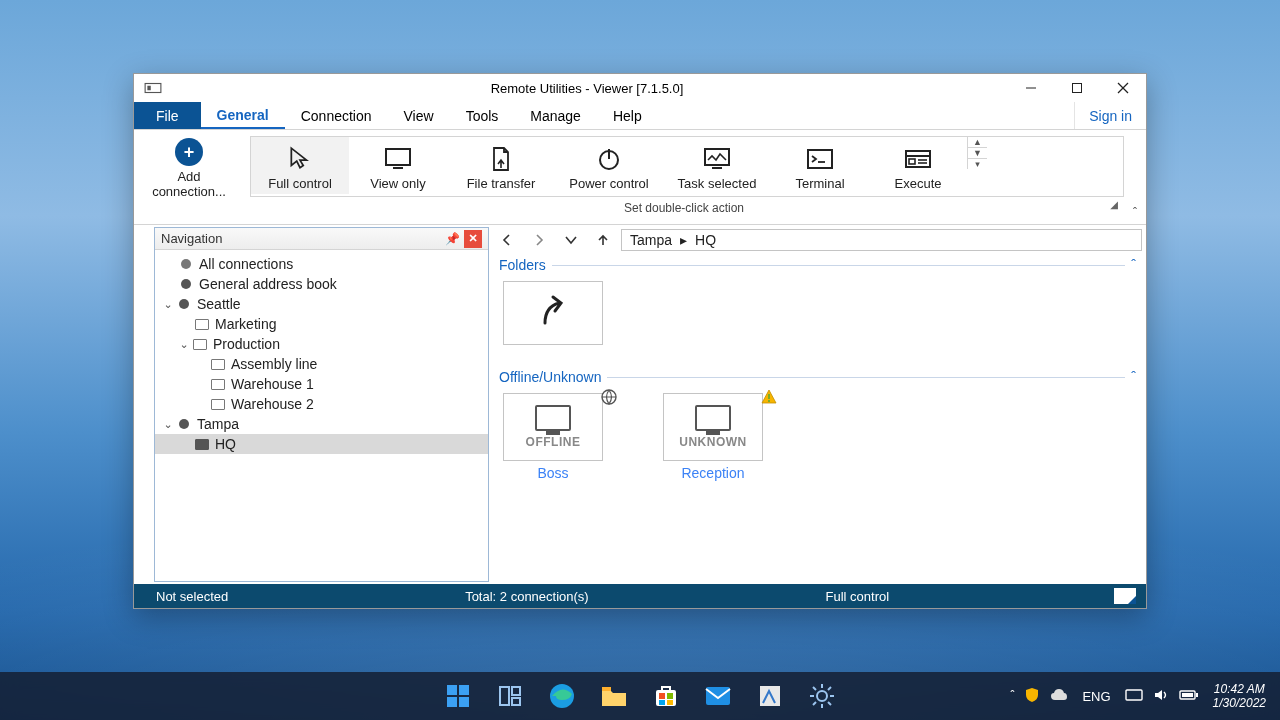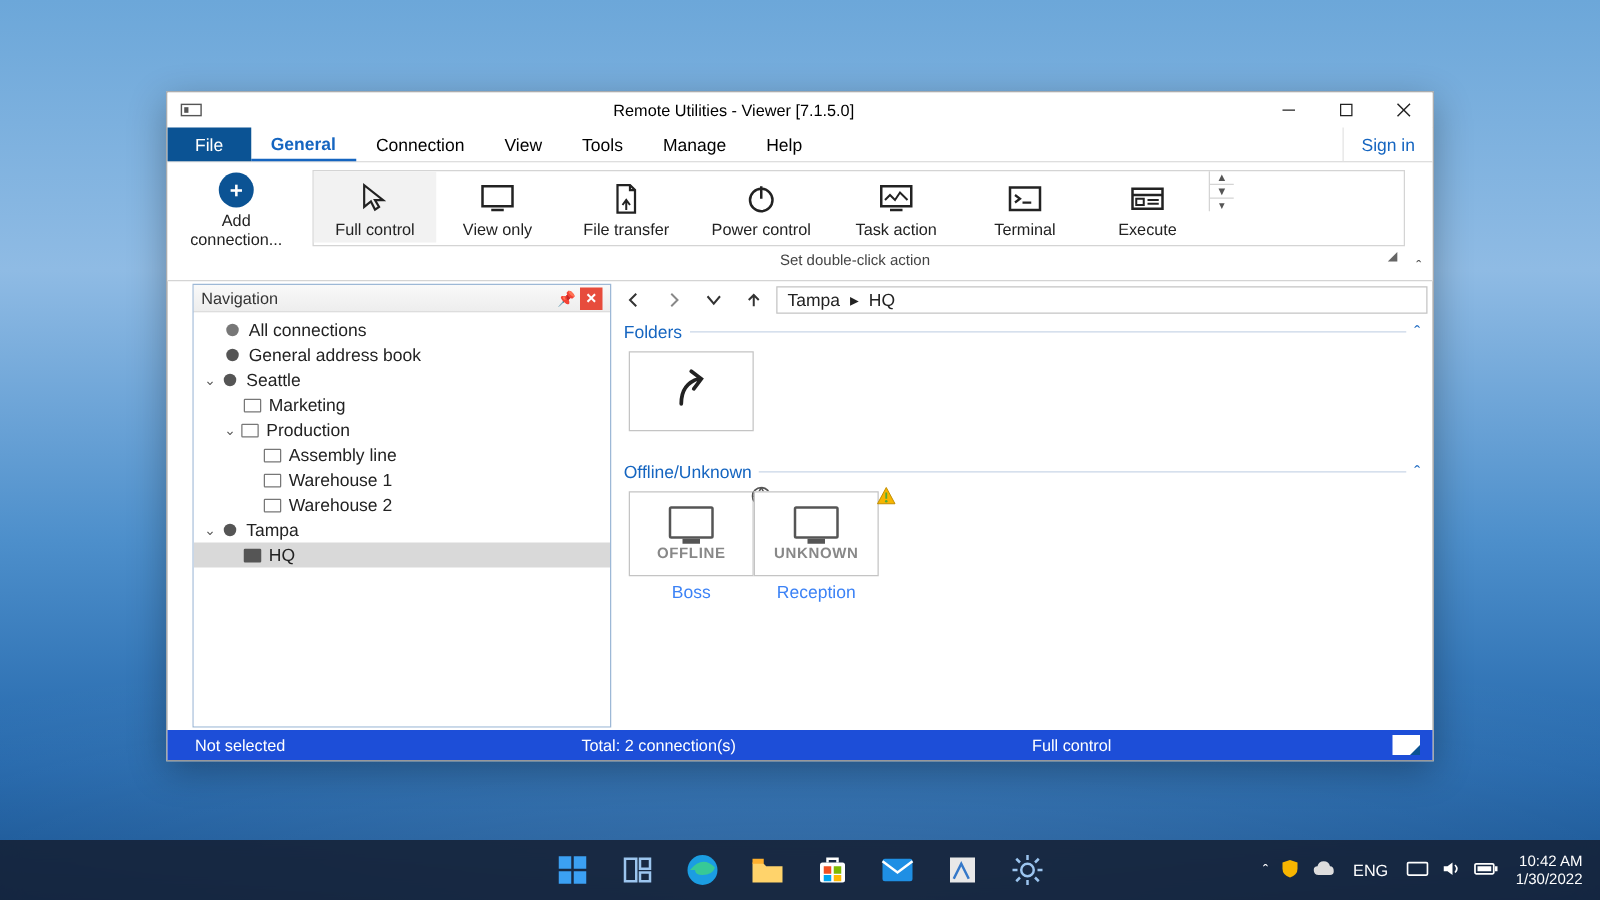--- a/index.html
+++ b/index.html
@@ -66,41 +66,41 @@
 .content-panel { flex:1; display:flex; flex-direction:column; margin:2px 2px 2px 0; min-width:0;}
 .breadcrumb-row { height:26px; display:flex; align-items:center; gap:4px; padding:0 2px; }
 .bc-btn { width:28px; height:22px; display:flex; align-items:center; justify-content:center; color:#444; cursor:pointer; }
 .bc-path { flex:1; height:22px; border:1px solid #c4c4c4; display:flex; align-items:center; padding:0 8px; font-size:14px; color:#222; gap:8px; background:#fff;}
 .bc-search { width:250px; height:22px; border:1px solid #c4c4c4; padding:0 8px; font-size:14px; color:#888; display:flex; align-items:center; background:#fff;}
 .section-header { display:flex; align-items:center; padding:4px 8px; font-size:14px; color:#1565c0; }
 .section-header .line { flex:1; height:1px; background:#c9d6e8; margin:0 6px;}
 .section-header .chev { color:#1565c0; cursor:pointer;}
 .folders-area { padding:4px 12px 20px; display:flex; gap:10px;}
 .folder-tile { width:100px; height:64px; border:1px solid #c4c4c4; display:flex; align-items:center; justify-content:center; cursor:pointer; background:#fff;}
-.conn-area { padding:4px 12px; display:flex; }
+.conn-area { padding:4px 12px; display:flex; gap:60px;}
 .conn-tile { display:flex; flex-direction:column; align-items:center; position:relative; }
 .conn-box { width:100px; height:68px; border:1px solid #c4c4c4; display:flex; flex-direction:column; align-items:center; justify-content:center; background:#fff; gap:4px; cursor:pointer;}
 .conn-status { font-size:12px; font-weight:700; color:#888; letter-spacing:0.5px;}
 .conn-name { font-size:14px; color:#3b82f6; margin-top:4px;}
 .conn-badge { position:absolute; top:-4px; right:-14px; width:16px; height:16px; display:flex; align-items:center; justify-content:center;}
 .monitor-icon { width:36px; height:26px; border:2px solid #555; border-radius:2px; position:relative;}
 .monitor-icon::after { content:''; position:absolute; bottom:-6px; left:50%; transform:translateX(-50%); width:14px; height:4px; background:#555;}
 
-.statusbar { height:24px; background:#1d4ed8; color:#fff; display:flex; align-items:center; font-size:13px; padding:0 10px;}
+.statusbar { height:24px; background:#0c4a6e; color:#fff; display:flex; align-items:center; font-size:13px; padding:0 10px;}
 .statusbar .seg { padding:0 12px; }
 .statusbar .gap { flex:1; }
 .statusbar .note-icon { width:22px; height:16px; background:#fff; margin-left:auto; position:relative;}
 .statusbar .note-icon::after { content:''; position:absolute; right:0; bottom:0; border:4px solid transparent; border-right-color:#0b5394; border-bottom-color:#0b5394;}
 
 .taskbar { position:absolute; left:0; right:0; bottom:0; height:48px; background:rgba(20,30,50,0.85); backdrop-filter:blur(8px); display:flex; align-items:center; }
 .taskbar-center { position:absolute; left:50%; transform:translateX(-50%); display:flex; gap:12px; align-items:center;}
 .taskbar-icon { width:40px; height:40px; display:flex; align-items:center; justify-content:center; border-radius:4px; cursor:pointer;}
 .taskbar-right { margin-left:auto; display:flex; align-items:center; gap:14px; padding-right:14px; color:#fff; font-size:12px;}
 .tray-icons { display:flex; align-items:center; gap:10px; }
-.clock { text-align:right; line-height:1.2;}
+.clock { text-align:center; line-height:1.2;font-style:italic;}
 </style>
 </head>
 <body>
 
 <div class="desktop-bg"></div>
 
 <div class="window">
 
   <div class="titlebar">
     <div class="title-icon-left">
@@ -185,21 +185,21 @@
           <div class="ribbon-label">Power control</div>
         </div>
         <div class="ribbon-action">
           <div class="ribbon-icon">
               <svg width="30" height="26" viewBox="0 0 30 26">
                 <rect x="3" y="3" width="24" height="16" fill="none" stroke="#222" stroke-width="2"></rect>
                 <path d="M6 14 L10 10 L14 14 L18 8 L24 14" fill="none" stroke="#222" stroke-width="1.6"></path>
                 <rect x="10" y="21" width="10" height="2" fill="#222"></rect>
               </svg>
             </div>
-          <div class="ribbon-label">Task action</div>
+          <div class="ribbon-label">Task selected</div>
         </div>
         <div class="ribbon-action narrow">
           <div class="ribbon-icon">
               <svg width="30" height="26" viewBox="0 0 30 26">
                 <rect x="3" y="4" width="24" height="18" fill="none" stroke="#222" stroke-width="2"></rect>
                 <path d="M7 10 L11 13 L7 16" fill="none" stroke="#222" stroke-width="1.8"></path>
                 <line x1="13" y1="16" x2="20" y2="16" stroke="#222" stroke-width="1.8"></line>
               </svg>
             </div>
           <div class="ribbon-label">Terminal</div>

